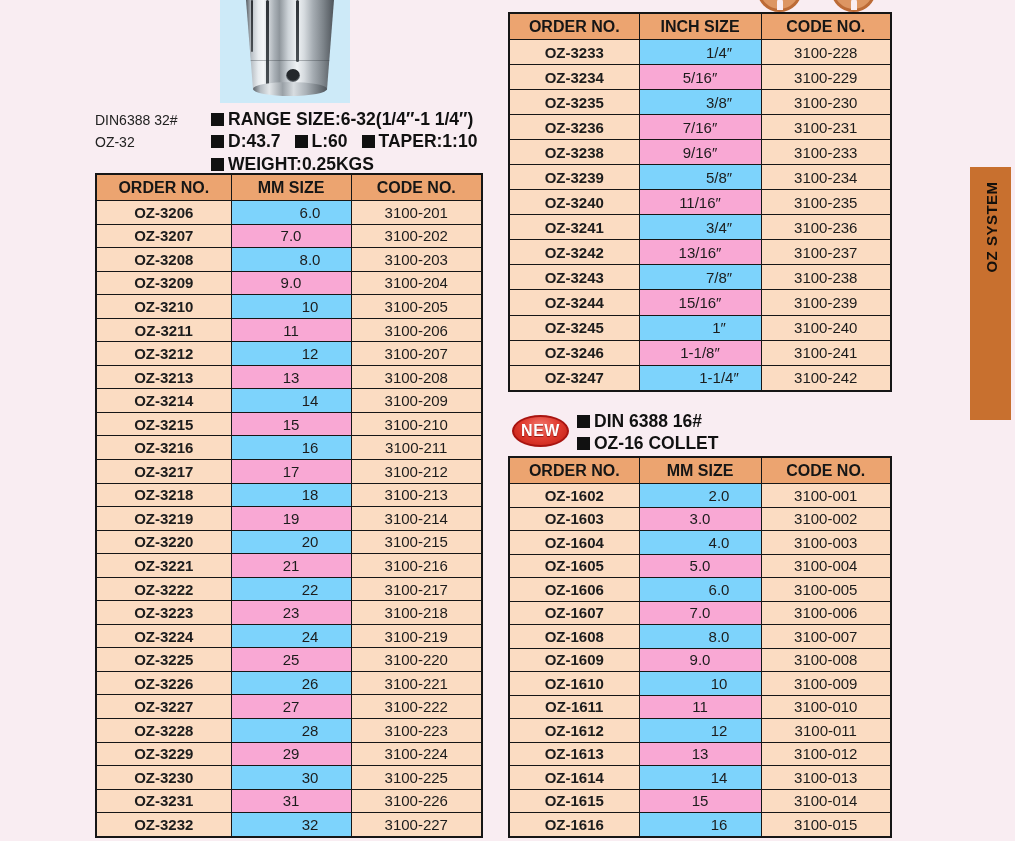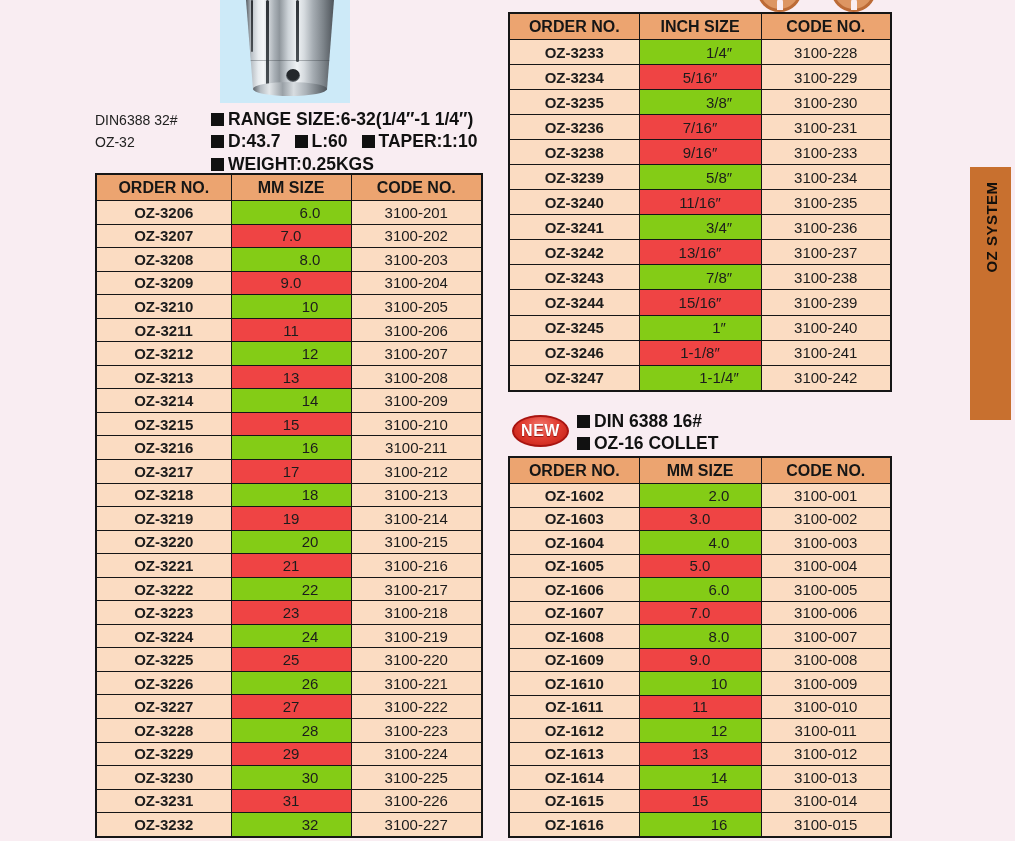--- a/index.html
+++ b/index.html
@@ -49,22 +49,22 @@
   .tbl-left{left:95px; top:173px; width:386px; height:665px;}
   .tbl-r1{left:508px; top:12px; width:382px; height:380px;}
   .tbl-r2{left:508px; top:456px; width:382px; height:382px;}
   table{width:100%; height:100%; border-collapse:collapse; table-layout:fixed;
         border:2px solid #161616;}
   th,td{border:1px solid #161616; text-align:center; vertical-align:middle; padding:0;}
   th{background:#eca470; font-size:16px; font-weight:bold; height:25px; color:#161616;}
   td{font-size:15px;}
   .c-order{font-weight:bold; background:#fbdcc2;}
   .c-code{background:#fbdcc2;}
-  .c-size.white{background:#84cc16;padding-left:38px;}
-  .c-size.mint{background:#ef4444;}
+  .c-size.white{background:#7dd3fc;padding-left:38px;}
+  .c-size.mint{background:#f9a8d4;}
 
   
   .new-badge{
     left:512px; top:415px; width:57px; height:32px; border-radius:50%;
     background:radial-gradient(ellipse at 50% 32%, #f2786d 0%, #e03c30 48%, #c01b10 100%);
     border:2px solid #a81410; box-sizing:border-box;
     display:flex; align-items:center; justify-content:center;
   }
   .new-badge span{color:#fff; font-weight:800; font-size:16px; letter-spacing:.5px;
     text-shadow:0 1px 1px rgba(120,10,5,.8);}

